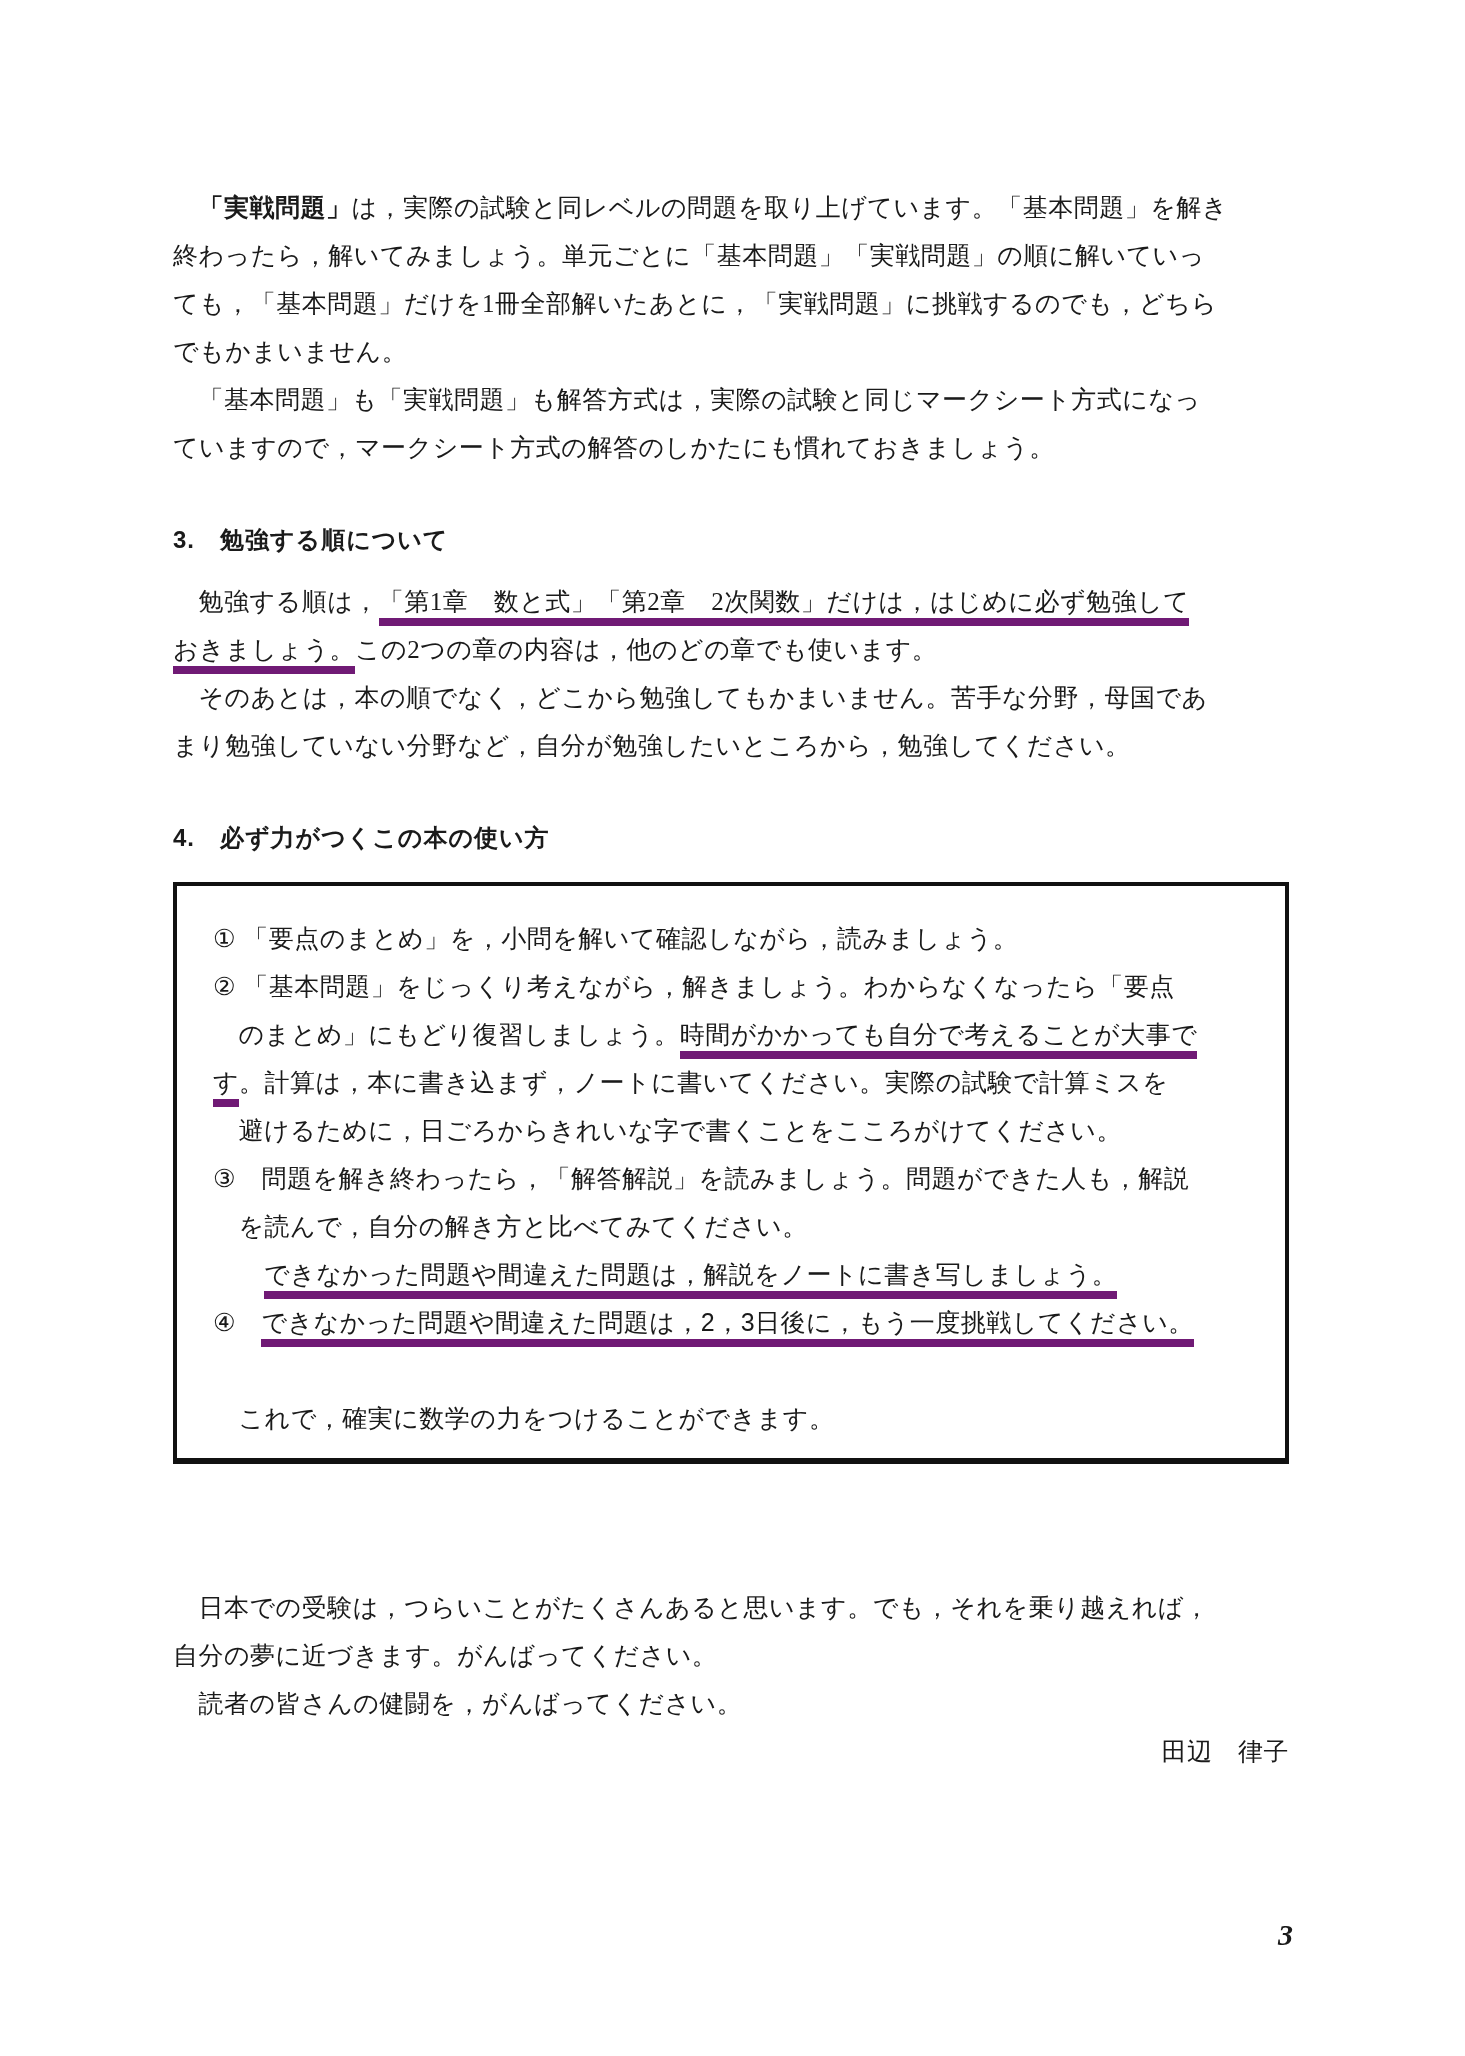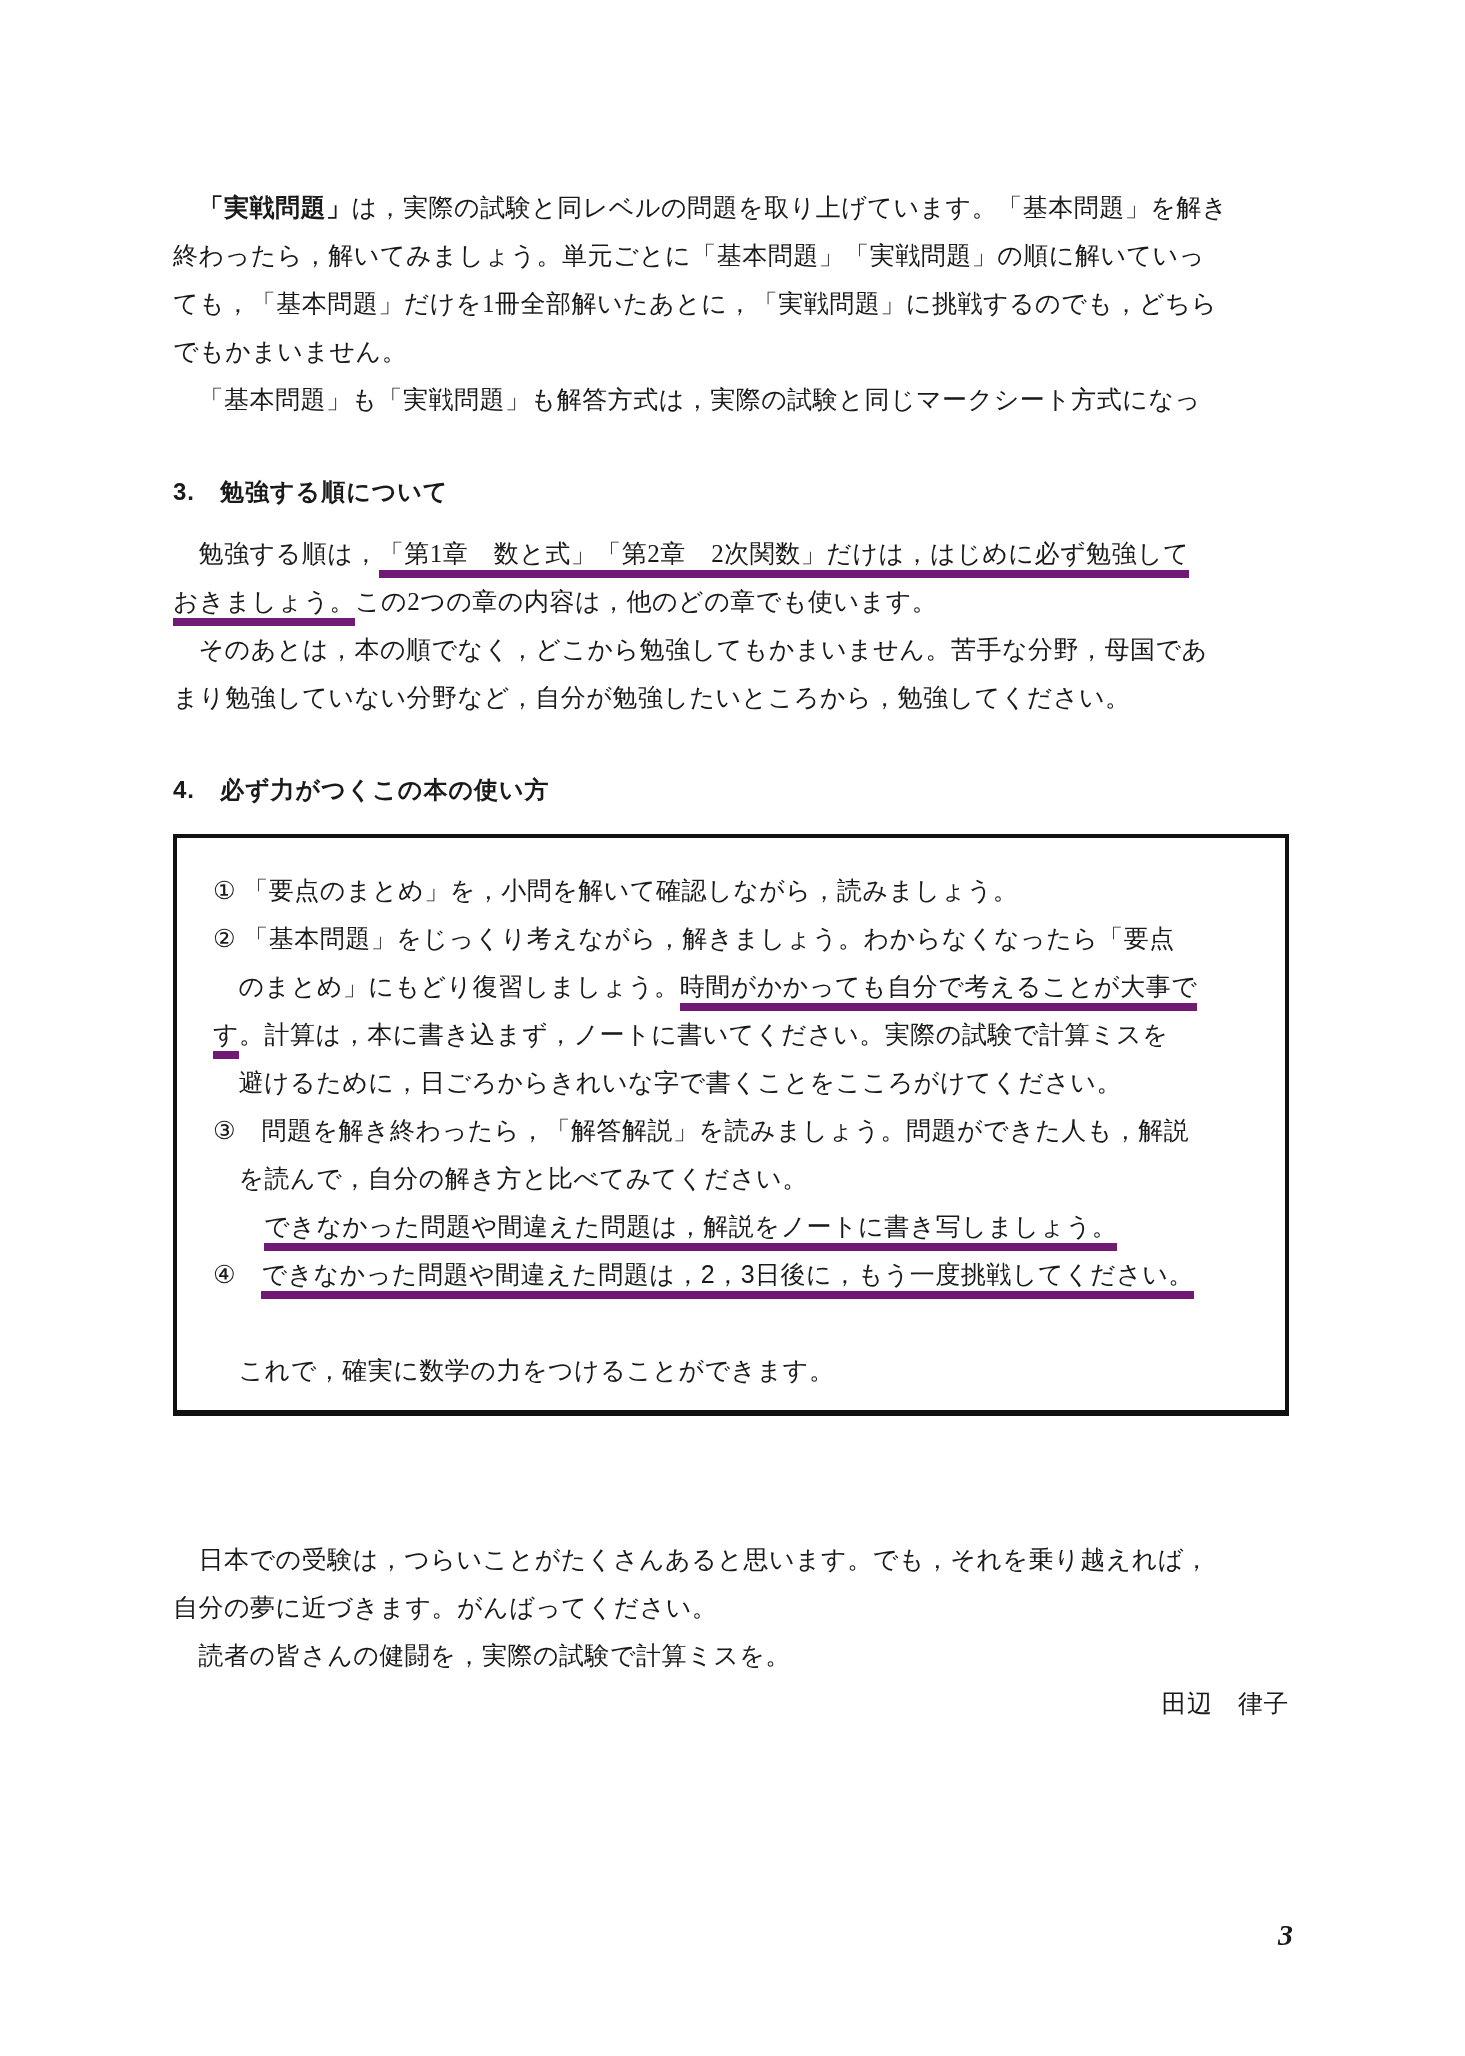--- a/index.html
+++ b/index.html
@@ -50,20 +50,21 @@
 
 <div class="content" data-name="document-content">
     <div class="para" data-name="para-jissen-mondai">
       <div class="line" data-name="text-line"><span class="seg" data-name="text-segment">　</span><span class="seg b" data-name="bold-text">「実戦問題」</span><span class="seg" data-name="text-segment">は，実際の試験と同レベルの問題を取り上げています。「基本問題」を解き</span></div>
       <div class="line" data-name="text-line"><span class="seg" data-name="text-segment">終わったら，解いてみましょう。単元ごとに「基本問題」「実戦問題」の順に解いていっ</span></div>
       <div class="line" data-name="text-line"><span class="seg" data-name="text-segment">ても，「基本問題」だけを1冊全部解いたあとに，「実戦問題」に挑戦するのでも，どちら</span></div>
       <div class="line" data-name="text-line"><span class="seg" data-name="text-segment">でもかまいません。</span></div>
     </div>
     <div class="para" data-name="para-mark-sheet">
       <div class="line" data-name="text-line"><span class="seg" data-name="text-segment">　「基本問題」も「実戦問題」も解答方式は，実際の試験と同じマークシート方式になっ</span></div>
+      <div class="line" data-name="text-line"><span class="seg" data-name="text-segment">ていますので，マークシート方式の解答のしかたにも慣れておきましょう。</span></div>
     </div>
     <div class="heading" data-name="heading-study-order">3.　勉強する順について</div>
     <div class="para" data-name="para-study-order">
       <div class="line" data-name="text-line"><span class="seg" data-name="text-segment">　勉強する順は，</span><span class="seg u" data-name="underlined-text">「第1章　数と式」「第2章　2次関数」だけは，はじめに必ず勉強して</span></div>
       <div class="line" data-name="text-line"><span class="seg u" data-name="underlined-text">おきましょう。</span><span class="seg" data-name="text-segment">この2つの章の内容は，他のどの章でも使います。</span></div>
     </div>
     <div class="para" data-name="para-study-anywhere">
       <div class="line" data-name="text-line"><span class="seg" data-name="text-segment">　そのあとは，本の順でなく，どこから勉強してもかまいません。苦手な分野，母国であ</span></div>
       <div class="line" data-name="text-line"><span class="seg" data-name="text-segment">まり勉強していない分野など，自分が勉強したいところから，勉強してください。</span></div>
     </div>
@@ -79,20 +80,20 @@
       <div class="line" data-name="text-line"><span class="seg" data-name="text-segment">　　</span><span class="seg u" data-name="underlined-text">できなかった問題や間違えた問題は，解説をノートに書き写しましょう。</span></div>
       <div class="line" data-name="text-line"><span class="seg" data-name="text-segment">④　</span><span class="seg u" data-name="underlined-text">できなかった問題や間違えた問題は，2，3日後に，もう一度挑戦してください。</span></div>
       <div class="line" data-name="text-line"><span class="seg" data-name="text-segment"></span></div>
       <div class="line" data-name="text-line"><span class="seg" data-name="text-segment">　これで，確実に数学の力をつけることができます。</span></div>
     </div>
     <div class="para" data-name="para-encouragement">
       <div class="line" data-name="text-line"><span class="seg" data-name="text-segment">　日本での受験は，つらいことがたくさんあると思います。でも，それを乗り越えれば，</span></div>
       <div class="line" data-name="text-line"><span class="seg" data-name="text-segment">自分の夢に近づきます。がんばってください。</span></div>
     </div>
     <div class="para" data-name="para-support">
-      <div class="line" data-name="text-line"><span class="seg" data-name="text-segment">　読者の皆さんの健闘を，実際の試験で計算ミスを。</span></div>
+      <div class="line" data-name="text-line"><span class="seg" data-name="text-segment">　読者の皆さんの健闘を，がんばってください。</span></div>
     </div>
     <div class="para" data-name="author-name">
       <div class="line" data-name="text-line"><span class="seg" data-name="text-segment">田辺　律子</span></div>
     </div>
   </div>
 
 <div class="page-number" data-name="page-number">3</div>
 
 </body></html>

